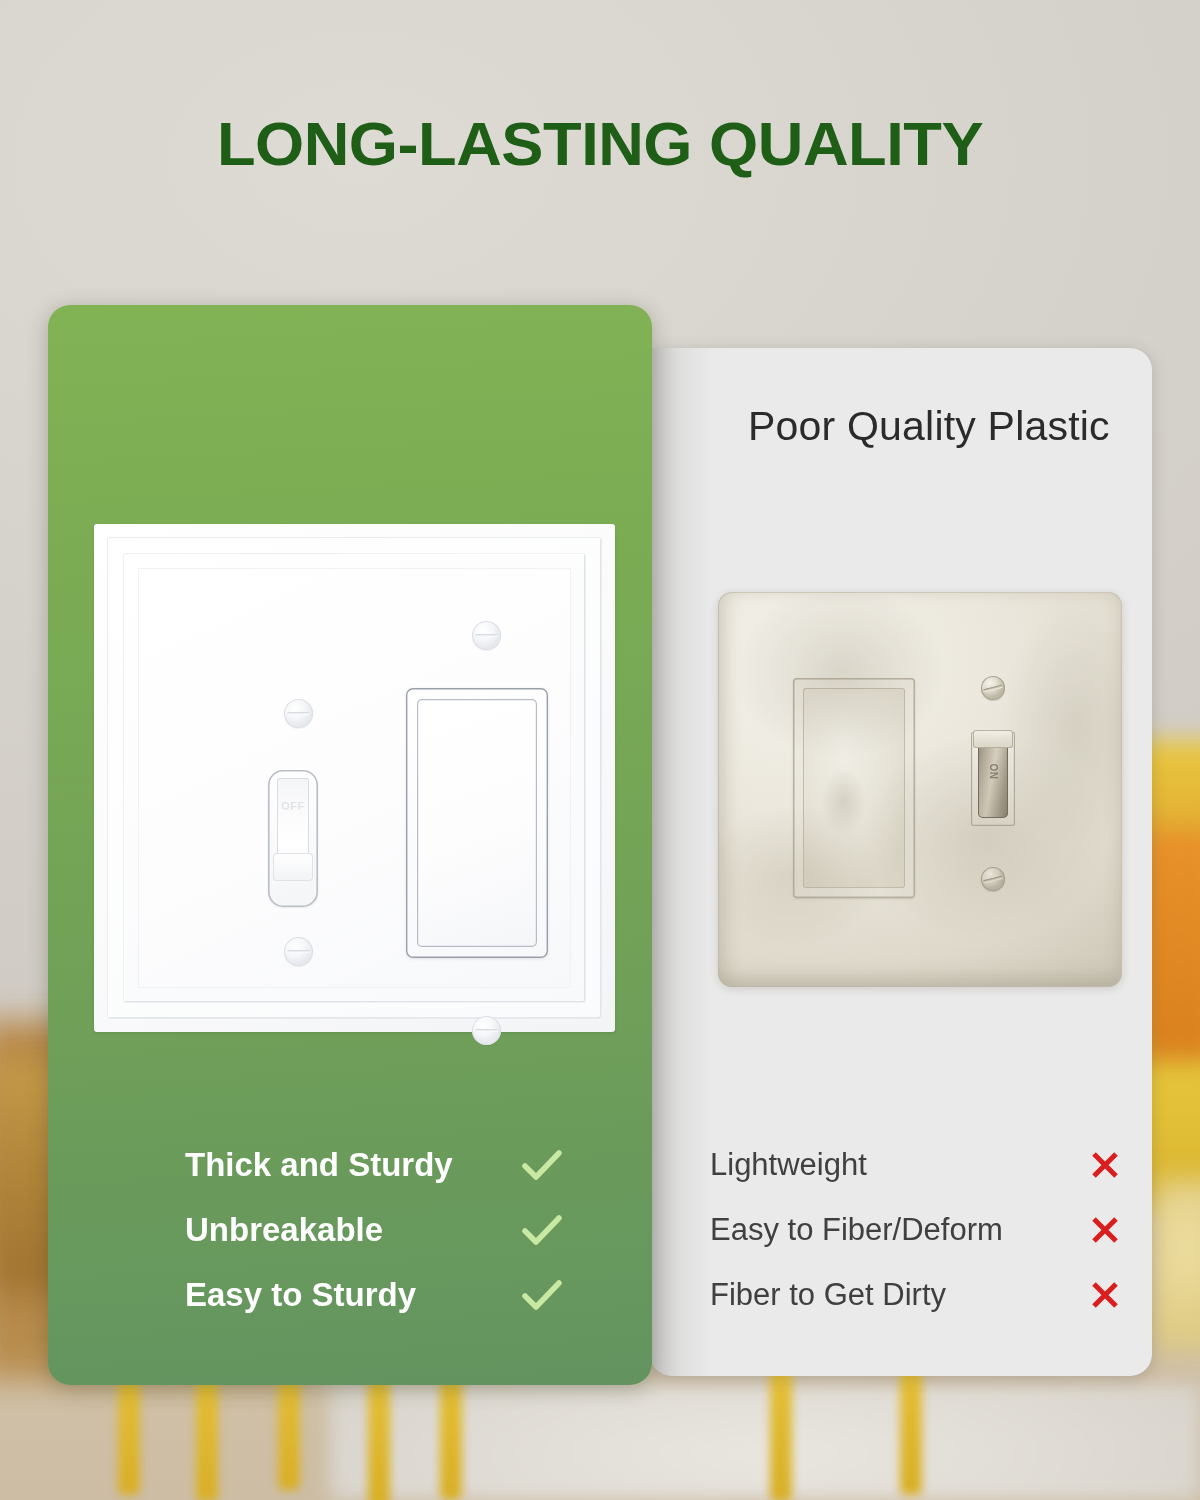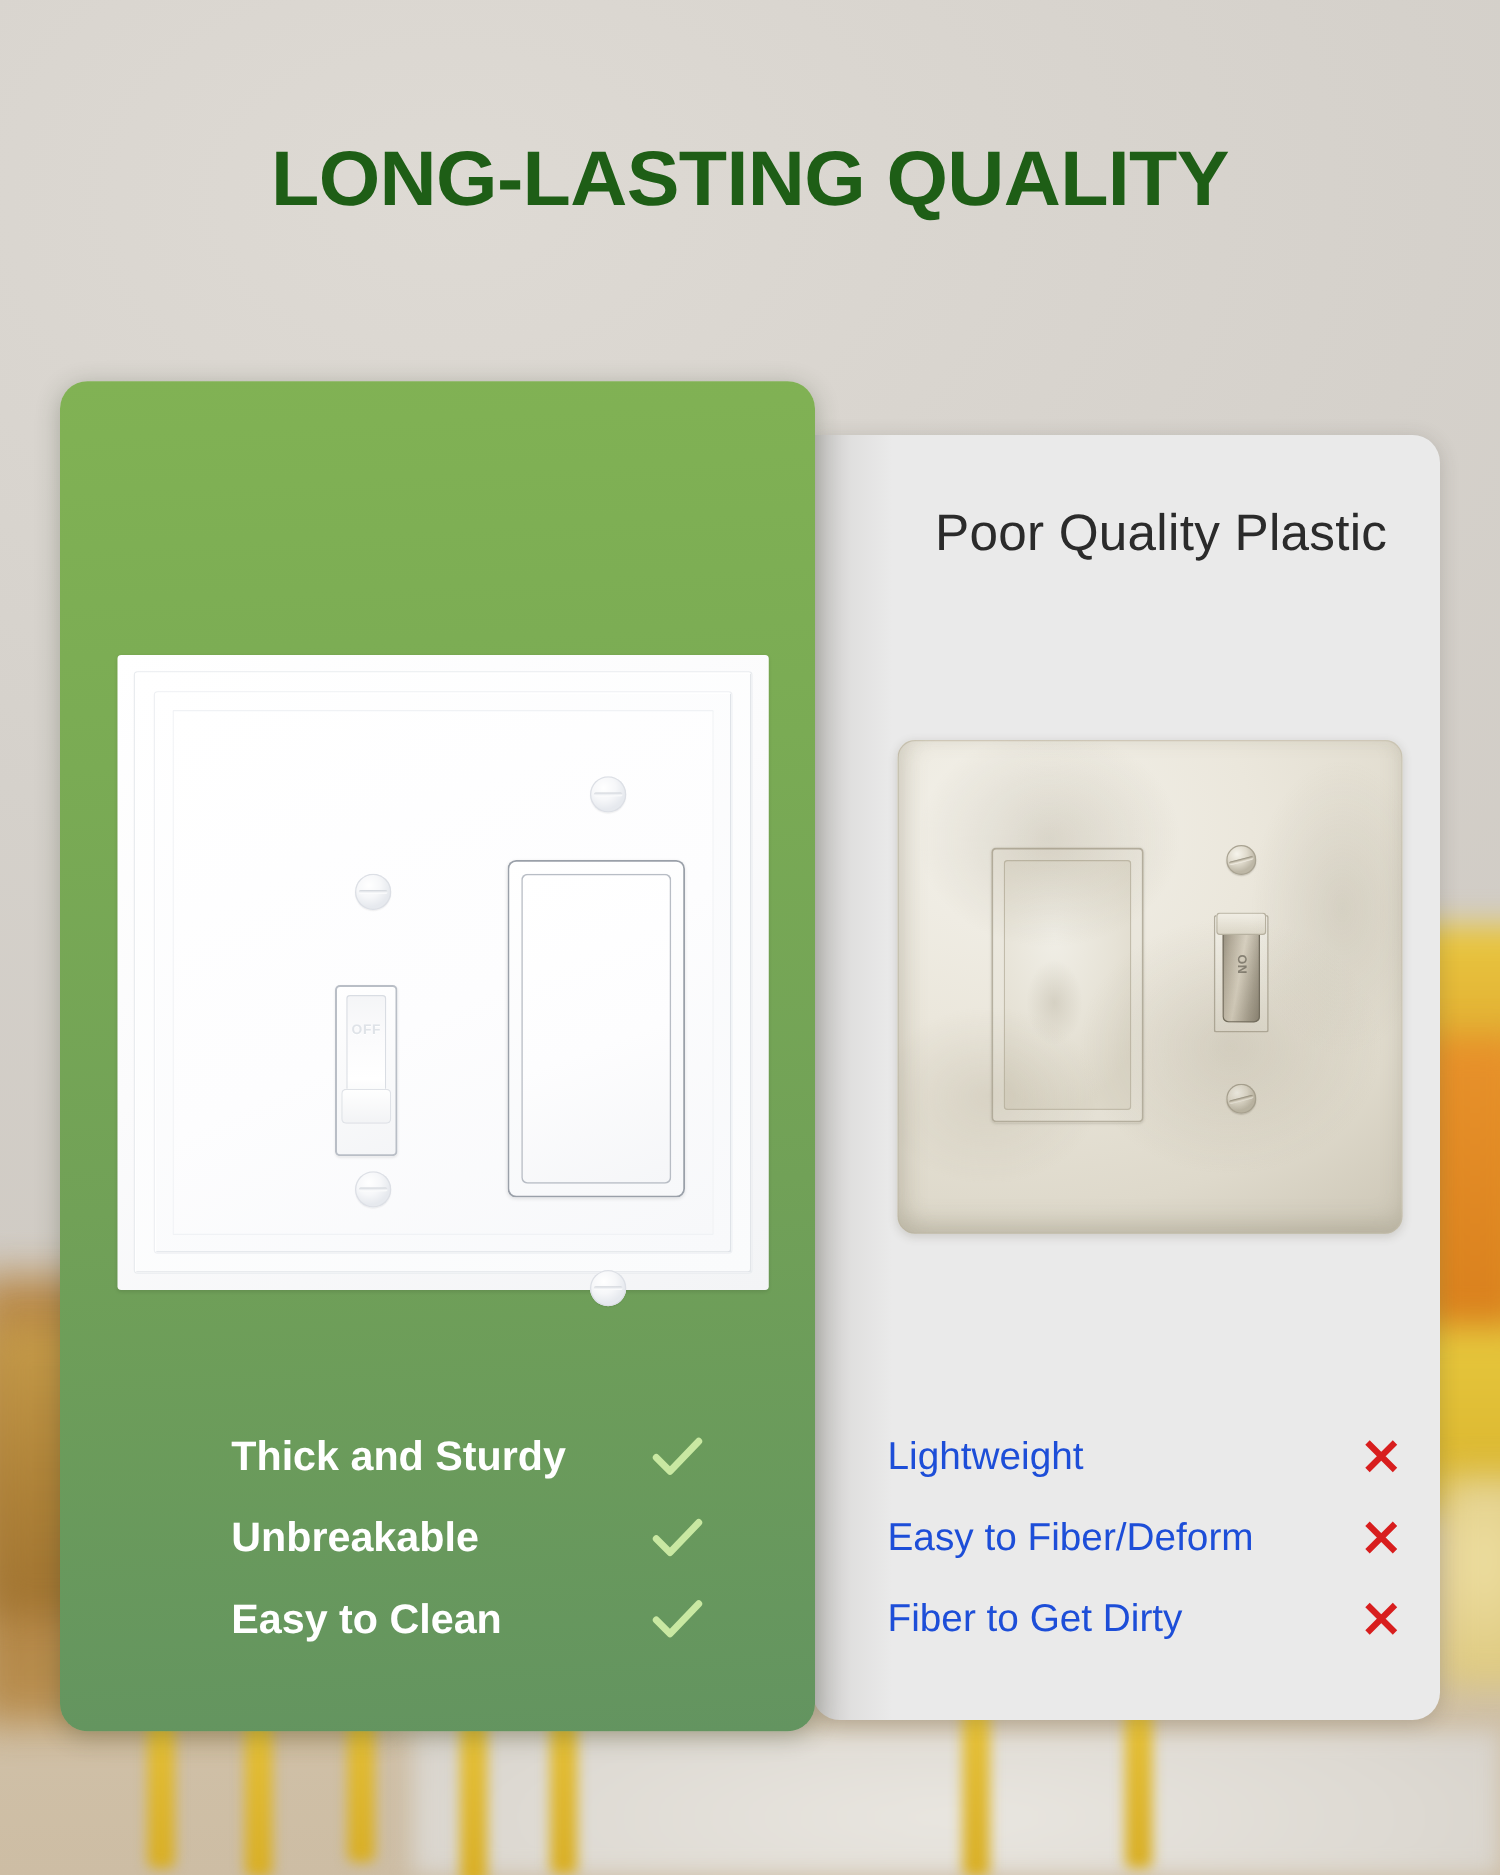--- a/index.html
+++ b/index.html
@@ -184,23 +184,23 @@
     background: linear-gradient(180deg,#cfd3d9 0%, #eef0f3 55%, #ffffff 100%);
     border-radius: 2px;
   }
   .screw.s-tl { left: 146px; top: 131px; }
   .screw.s-bl { left: 146px; top: 369px; }
   .screw.s-tr { left: 334px; top: 53px; }
   .screw.s-br { left: 334px; top: 448px; }
 
   .toggle-housing {
     position: absolute;
-    left: 130px; top: 220px;
+    left: 130px; top: 202px;
     width: 50px; height: 137px;
-    border-radius: 4px;
+    border-radius: 15px;
     background: linear-gradient(160deg,#ffffff 0%, #f4f5f7 100%);
     box-shadow: inset 0 0 0 1.6px #b9bec6, 0 1px 2px rgba(0,0,0,.08);
   }
   .toggle-lever {
     position: absolute;
     left: 9px; top: 8px; width: 32px; height: 96px;
     border-radius: 3px 3px 7px 7px;
     background: linear-gradient(180deg,#f4f5f7 0%, #fbfbfc 35%, #ffffff 70%, #f0f1f3 100%);
     box-shadow: inset 0 0 0 1px #d9dde3;
   }
@@ -334,21 +334,21 @@
     height: 65px;
   }
   .feat-label-left {
     color: #ffffff;
     font-size: 33px;
     font-weight: bold;
     white-space: nowrap;
     margin-left: 41px;
   }
   .feat-label-right {
-    color: #1d4ed8;
+    color: #404040;
     font-size: 31px;
     font-weight: normal;
     white-space: nowrap;
     text-align: center;
   }
   .mark { flex: 0 0 auto; width: 44px; display: flex; justify-content: flex-end; }
   .mark svg { display: block; }
 </style>
 </head>
 <body>
@@ -435,21 +435,21 @@
     <div class="feat-row">
       <span class="feat-label-left">Unbreakable</span>
       <span class="mark">
         <svg width="44" height="36" viewBox="0 0 44 36" aria-hidden="true">
           <path d="M5 19 L16 30 L39 6" fill="none" stroke="#C9E8A2" stroke-width="5.5" stroke-linecap="round" stroke-linejoin="round"></path>
         </svg>
       </span>
     </div>
 
     <div class="feat-row">
-      <span class="feat-label-left">Easy to Clean</span>
+      <span class="feat-label-left">Easy to Sturdy</span>
       <span class="mark">
         <svg width="44" height="36" viewBox="0 0 44 36" aria-hidden="true">
           <path d="M5 19 L16 30 L39 6" fill="none" stroke="#C9E8A2" stroke-width="5.5" stroke-linecap="round" stroke-linejoin="round"></path>
         </svg>
       </span>
     </div>
 
   </div>
 
   <div class="list-right">

